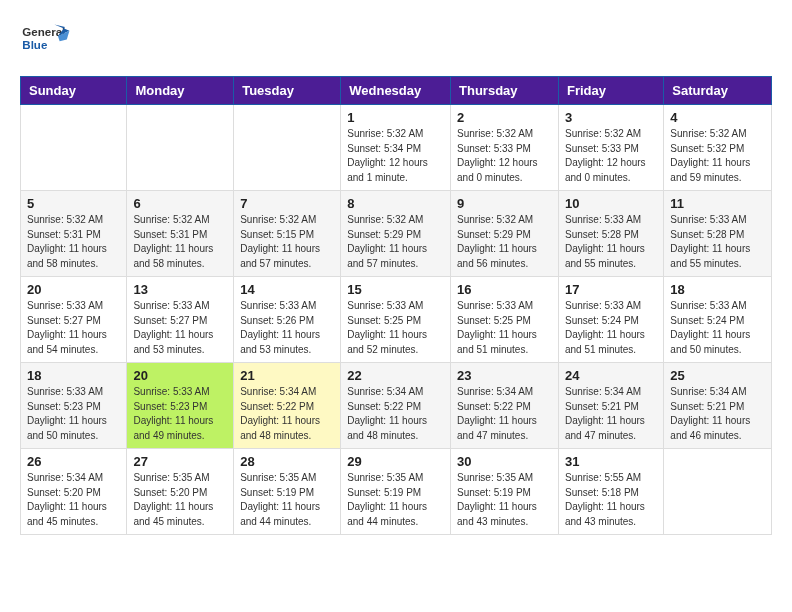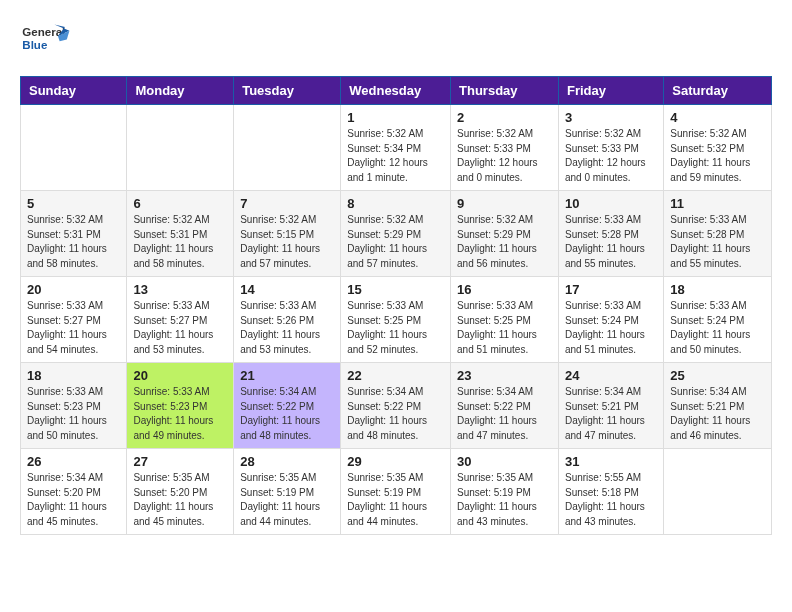--- a/index.html
+++ b/index.html
@@ -254,21 +254,21 @@
 Daylight: 11 hours
 and 50 minutes.</div>
         </td>
         <td style="background: #bef264;">
           <span class="day-number">20</span>
           <div class="day-info">Sunrise: 5:33 AM
 Sunset: 5:23 PM
 Daylight: 11 hours
 and 49 minutes.</div>
         </td>
-        <td style="background: #c4b5fd;">
+        <td style="background: #fef9c3;">
           <span class="day-number">21</span>
           <div class="day-info">Sunrise: 5:34 AM
 Sunset: 5:22 PM
 Daylight: 11 hours
 and 48 minutes.</div>
         </td>
         <td style="background: rgb(245, 245, 245);">
           <span class="day-number">22</span>
           <div class="day-info">Sunrise: 5:34 AM
 Sunset: 5:22 PM

